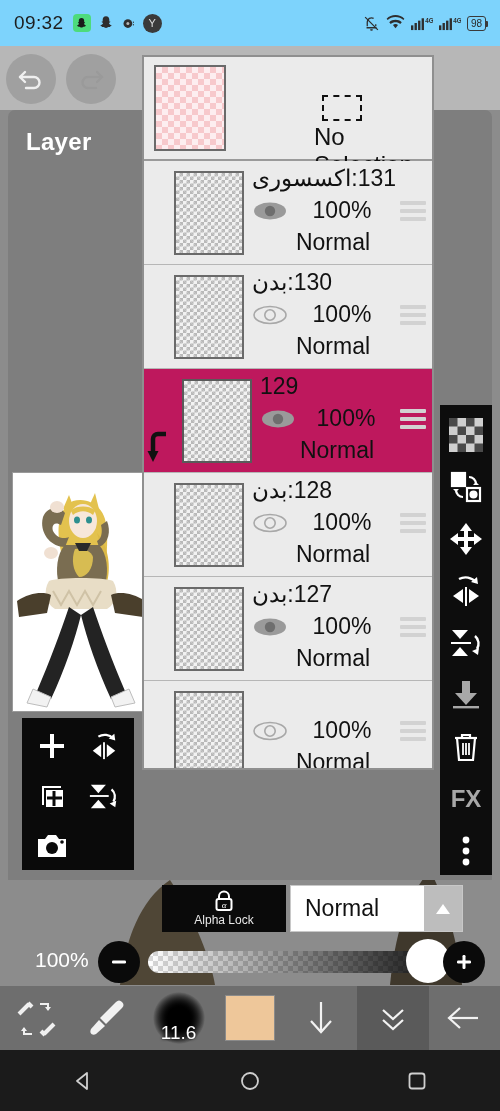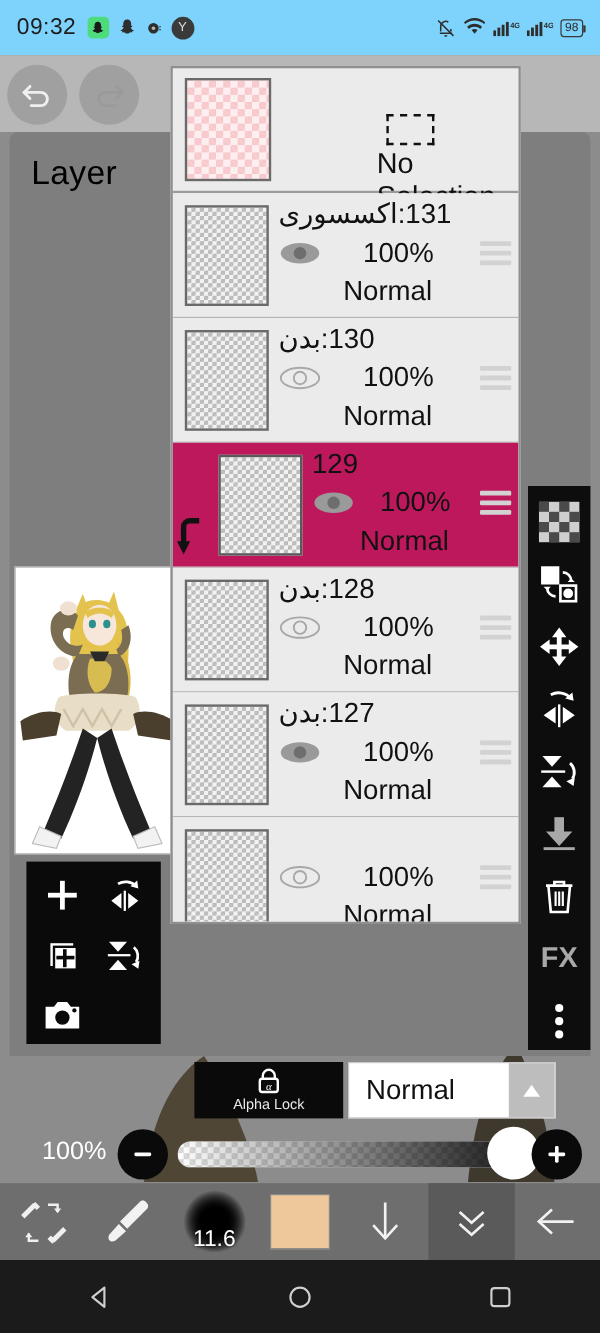--- a/index.html
+++ b/index.html
@@ -65,28 +65,28 @@
   #redo-btn { left:66px; }
 
   
   #canvas-area { position:absolute; top:110px; left:0; width:500px; height:875px;
                  background:#8c8c8c; overflow:hidden; }
   #artwork-bg { position:absolute; top:0; left:0; width:500px; height:875px; }
 
   
   #layer-panel { position:absolute; top:110px; left:8px; width:484px; height:770px;
                  background:#7e7e7e; border-radius:7px 7px 0 0; }
-  #layer-title { position:absolute; top:18px; left:18px; font-size:28px; font-weight:normal;
-                 color:#000000; letter-spacing:.3px; }
+  #layer-title { position:absolute; top:18px; left:18px; font-size:24px; font-weight:bold;
+                 color:#ffffff; letter-spacing:.3px; }
 
   
   #layer-list { position:absolute; top:55px; left:142px; width:292px; height:715px;
                 background:#ebebeb; border:2px solid #8f8f8f; overflow:hidden; }
   .layer-row { position:relative; height:104px; border-bottom:1px solid #b6b6b6;
-               background:#ebebeb; display:flex; align-items:center; }
+               background:#ebebeb; display:flex; align-items:center;padding-left:20px; }
   .layer-row.selected { background:#be185d;text-decoration:underline; }
   .layer-row.indented { padding-left:28px; }
   .thumb { width:70px; height:84px; border:2px solid #6a6a6a; margin-left:10px; flex:none; }
   .thumb.sel-thumb { border:2px solid #5a5a5a; }
   .row-info { flex:1; position:relative; height:100%; }
   .lname { position:absolute; top:4px; left:8px; font-size:23px; color:#111;
            direction:rtl; unicode-bidi:plaintext; white-space:nowrap; }
   .lmid { position:absolute; top:36px; left:8px; right:6px; display:flex;
           align-items:center; }
   .eye { width:36px; height:22px; flex:none; }

